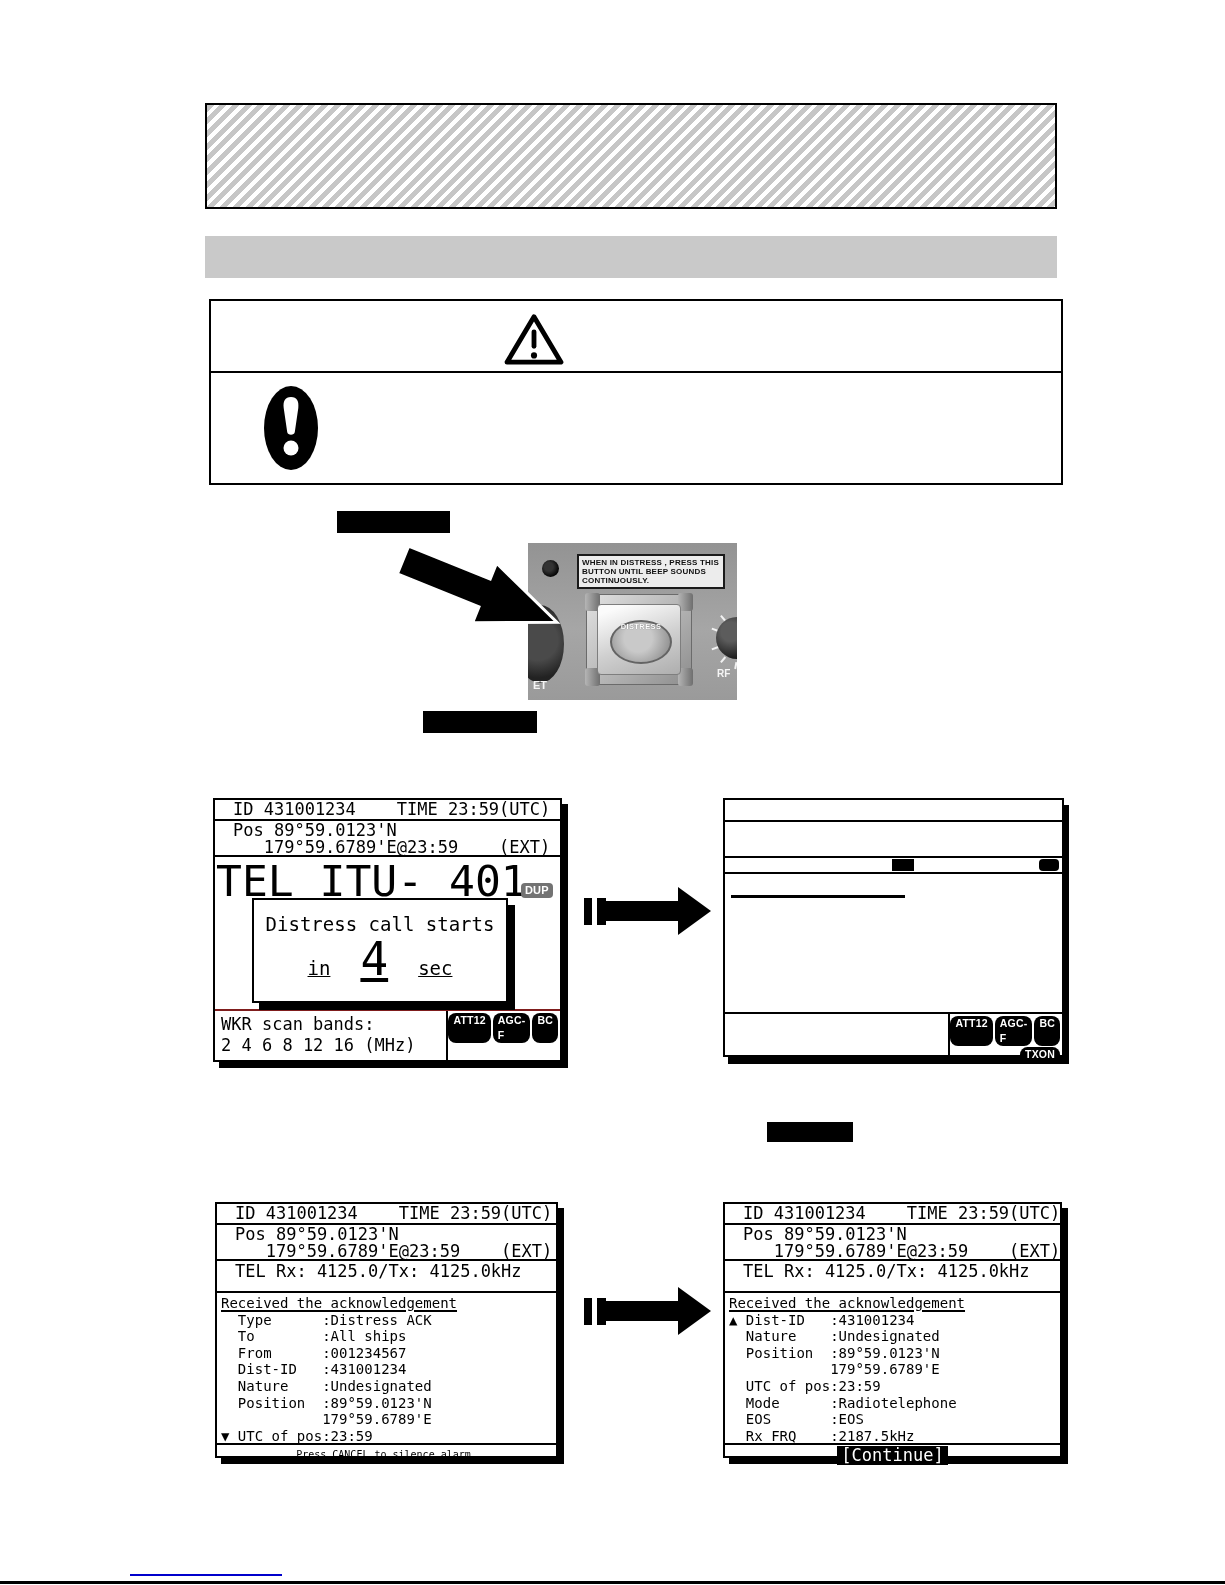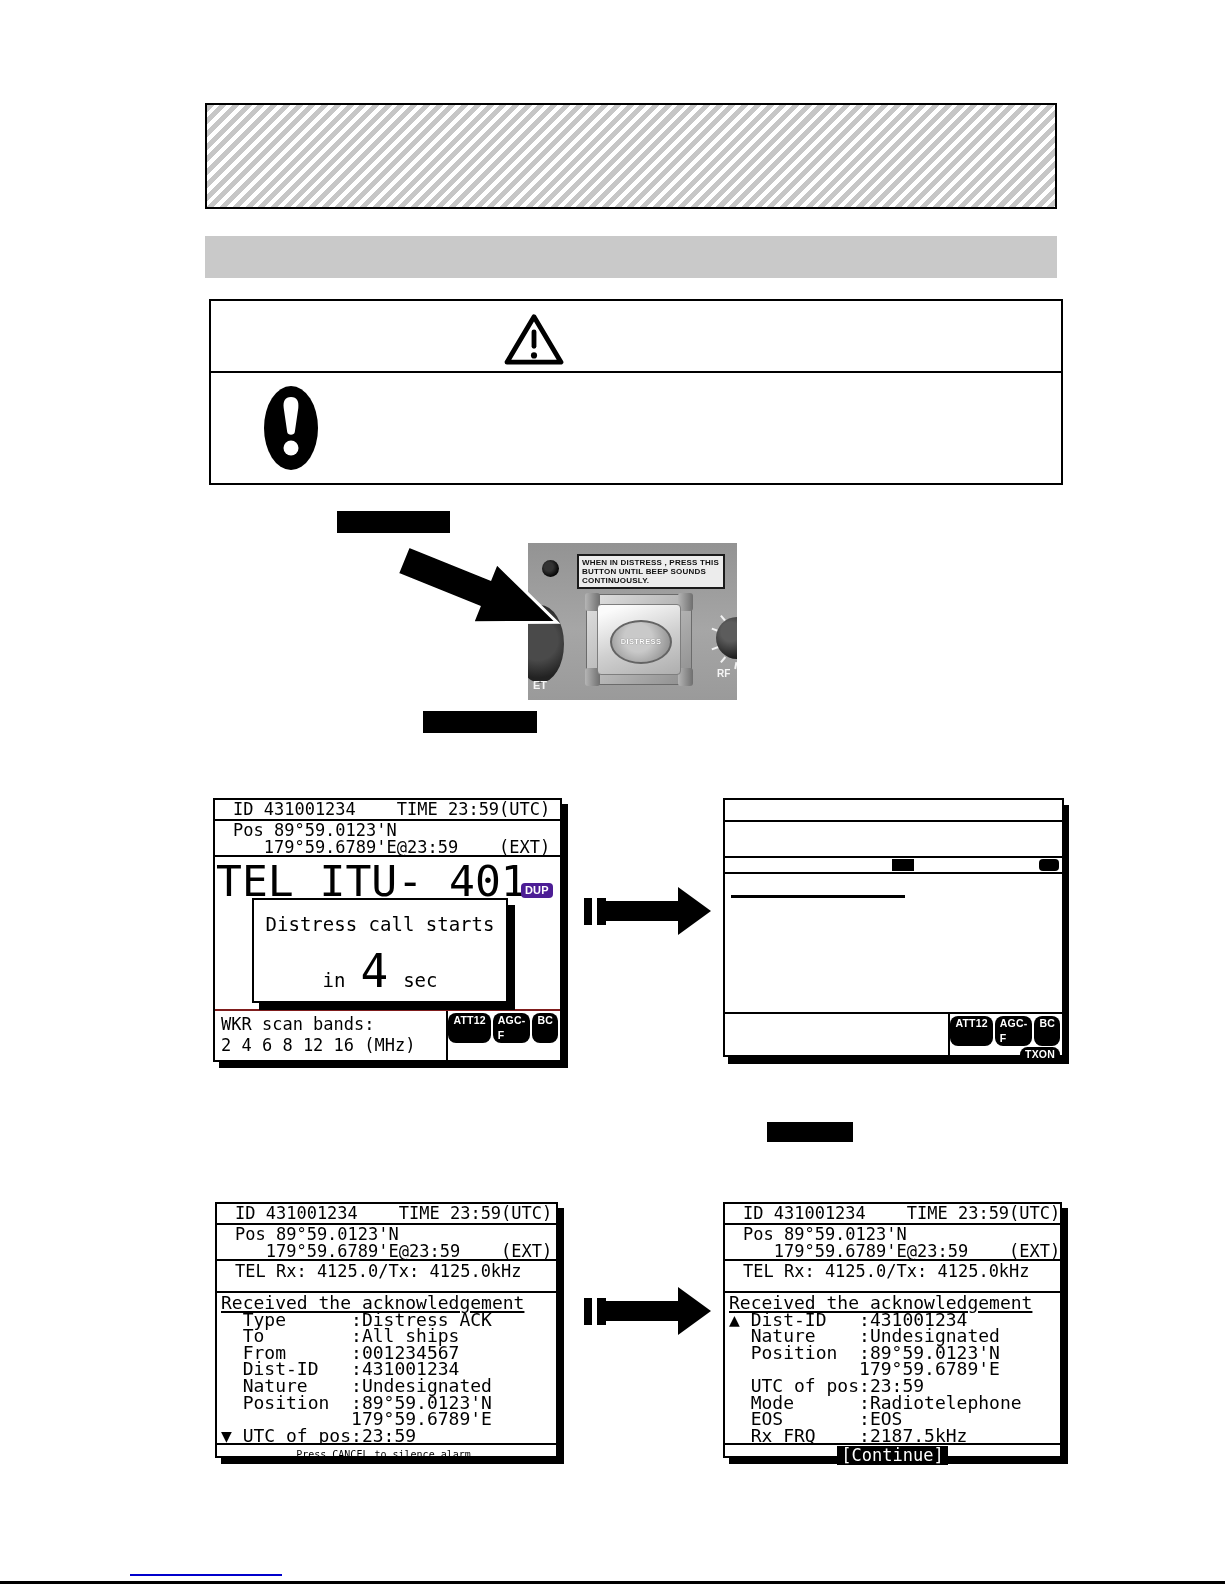--- a/index.html
+++ b/index.html
@@ -38,21 +38,21 @@
   .ph-guard { position:absolute; left:59px; top:52px; width:104px; height:89px; border-radius:8px;
               background:linear-gradient(135deg,#e2e2e2,#8d8d8d); box-shadow:0 0 0 1px #6b6b6b; }
   .ph-post { position:absolute; width:15px; height:18px; background:linear-gradient(90deg,#b5b5b5,#6f6f6f); border-radius:3px; }
   .ph-post.tl { left:-2px; top:-2px; } .ph-post.tr { right:-2px; top:-2px; }
   .ph-post.bl { left:-2px; bottom:-2px; } .ph-post.br { right:-2px; bottom:-2px; }
   .ph-guard-inner { position:absolute; left:10px; top:9px; right:10px; bottom:9px; border-radius:4px;
               border:1px solid #7e7e7e; background:linear-gradient(160deg,#fbfbfb 10%,#cfcfcf 55%,#aeaeae); }
   .ph-btn { position:absolute; left:50%; top:50%; width:58px; height:40px; margin:-20px 0 0 -29px;
             border-radius:50%; border:2px solid #646464;
             background:radial-gradient(circle at 45% 40%, #c9c9c9 35%, #8f8f8f 85%);
-            display:flex; align-items:center; justify-content:center; }
+            display:flex; align-items:flex-start; justify-content:center; }
   .ph-btn span { font:bold 7.5px "Liberation Sans",sans-serif; color:#fff; letter-spacing:0.4px;
                  text-shadow:0 0 1px #555; }
   .ph-rf-knob { position:absolute; left:186px; top:72px; width:46px; height:46px; }
   .ph-rf-knob .disc { position:absolute; left:2px; top:2px; width:42px; height:42px; border-radius:50%;
               background:radial-gradient(circle at 35% 35%, #5c5c5c 25%, #161616 75%); }
   .ph-rf-knob .tick { position:absolute; left:50%; top:50%; width:7px; height:2px; background:#f2f2f2; }
   .ph-rf-label { position:absolute; left:189px; top:125px; font:bold 10px "Liberation Sans",sans-serif; color:#f5f5f5; }
   .ph-et-label { position:absolute; left:5px; top:136px; font:bold 11px "Liberation Sans",sans-serif; color:#f5f5f5; }
 
   
@@ -70,26 +70,26 @@
   .lrow.h36 { height:36px; line-height:17px; padding-top:1px; }
   .lrow.h23 { height:32px; line-height:20px; }
 
   .s1 { left:213px; top:798px; width:349px; height:264px; }
   .s2 { left:723px; top:798px; width:341px; height:259px; }
   .s3 { left:215px; top:1202px; width:343px; height:256px; }
   .s4 { left:723px; top:1202px; width:339px; height:256px; }
 
   .s1-main { position:relative; height:154px; border-bottom:2px solid #7f1d1d; box-sizing:border-box; }
   .big-ch { font-size:43px; line-height:42px; white-space:pre; padding:3px 0 0 1px; }
-  .dup-badge { position:absolute; right:7px; top:26px; background:#4c1d95; color:#fff; border-radius:4px;
+  .dup-badge { position:absolute; right:7px; top:26px; background:#737373; color:#fff; border-radius:4px;
                font:bold 11px/15px "Liberation Sans",sans-serif; padding:0 4px; letter-spacing:0.3px; }
   .popup { position:absolute; left:37px; top:41px; width:252px; height:101px; background:#fff;
            border:2px solid #000; box-shadow:7px 7px 0 #000; z-index:5; }
   .popup-l1 { text-align:center; font-size:19px; margin-top:13px; white-space:pre; }
-  .popup-l2 { display:flex; align-items:baseline; justify-content:center; gap:15px; margin-top:12px; }
+  .popup-l2 { display:flex; align-items:baseline; justify-content:center; gap:30px; margin-top:0px;text-decoration:underline; }
   .popup-small { font-size:19px; }
   .popup-big { font-size:46px; line-height:48px; }
 
   .split-bottom { display:flex; height:49px;gap:16px; }
   .split-bottom .left { width:225px; box-sizing:border-box; padding:3px 0 0 6px; font-size:17px;
                         line-height:21px; white-space:pre; }
   .split-bottom .right { flex:1; border-left:2px solid #000; padding:2px 2px 0 0; }
   .badge-row { display:flex; justify-content:flex-end; gap:2px; margin-bottom:1px; }
   .badge { display:inline-block; background:#000; color:#fff; font:bold 10.5px/15px "Liberation Sans",sans-serif;
            padding:0 5px; border-radius:8px; letter-spacing:0.2px; }
@@ -97,21 +97,21 @@
   
   .s2 .r1 { height:20px; border-bottom:2px solid #000; }
   .s2 .r2 { height:34px; border-bottom:2px solid #000; }
   .s2 .r3 { position:relative; height:14px; border-bottom:2px solid #000; }
   .s2 .r3 .bx1 { position:absolute; left:167px; top:1px; width:22px; height:12px; background:#000; }
   .s2 .r3 .bx2 { position:absolute; right:3px; top:1px; width:20px; height:12px; background:#000; border-radius:4px; }
   .s2-main { position:relative; height:140px; border-bottom:2px solid #000; box-sizing:border-box; }
   .s2-main .uline { position:absolute; left:6px; top:21px; width:174px; height:3px; background:#000; }
   .s2 .split-bottom { height:47px; }
 
-  .body-lines { padding:2px 0 0 4px; font-size:18px; line-height:16.6px; }
+  .body-lines { padding:2px 0 0 4px; font-size:14px; line-height:16.6px; }
   .body-lines .title { text-decoration:underline; text-decoration-thickness:2px; text-underline-offset:2px; }
   .s34-main { height:152px; border-bottom:2px solid #000; box-sizing:border-box; overflow:hidden; }
   .s3-foot { height:22px; text-align:center; font-size:10px; line-height:20px; white-space:pre; }
   .s4-foot { height:22px; text-align:center; }
   .continue-chip { display:inline-block; background:#000; color:#fff; font-size:17px; line-height:19px;
                    padding:0 4px; margin-top:1px; white-space:pre; font-family:"DejaVu Sans Mono",monospace; }
 
   
   .blue-link-line { position:absolute; left:130px; top:1574px; width:152px; height:2px; background:#0000cc; }
   .bottom-rule { position:absolute; left:0; top:1581px; width:1225px; height:3px; background:#000; }

